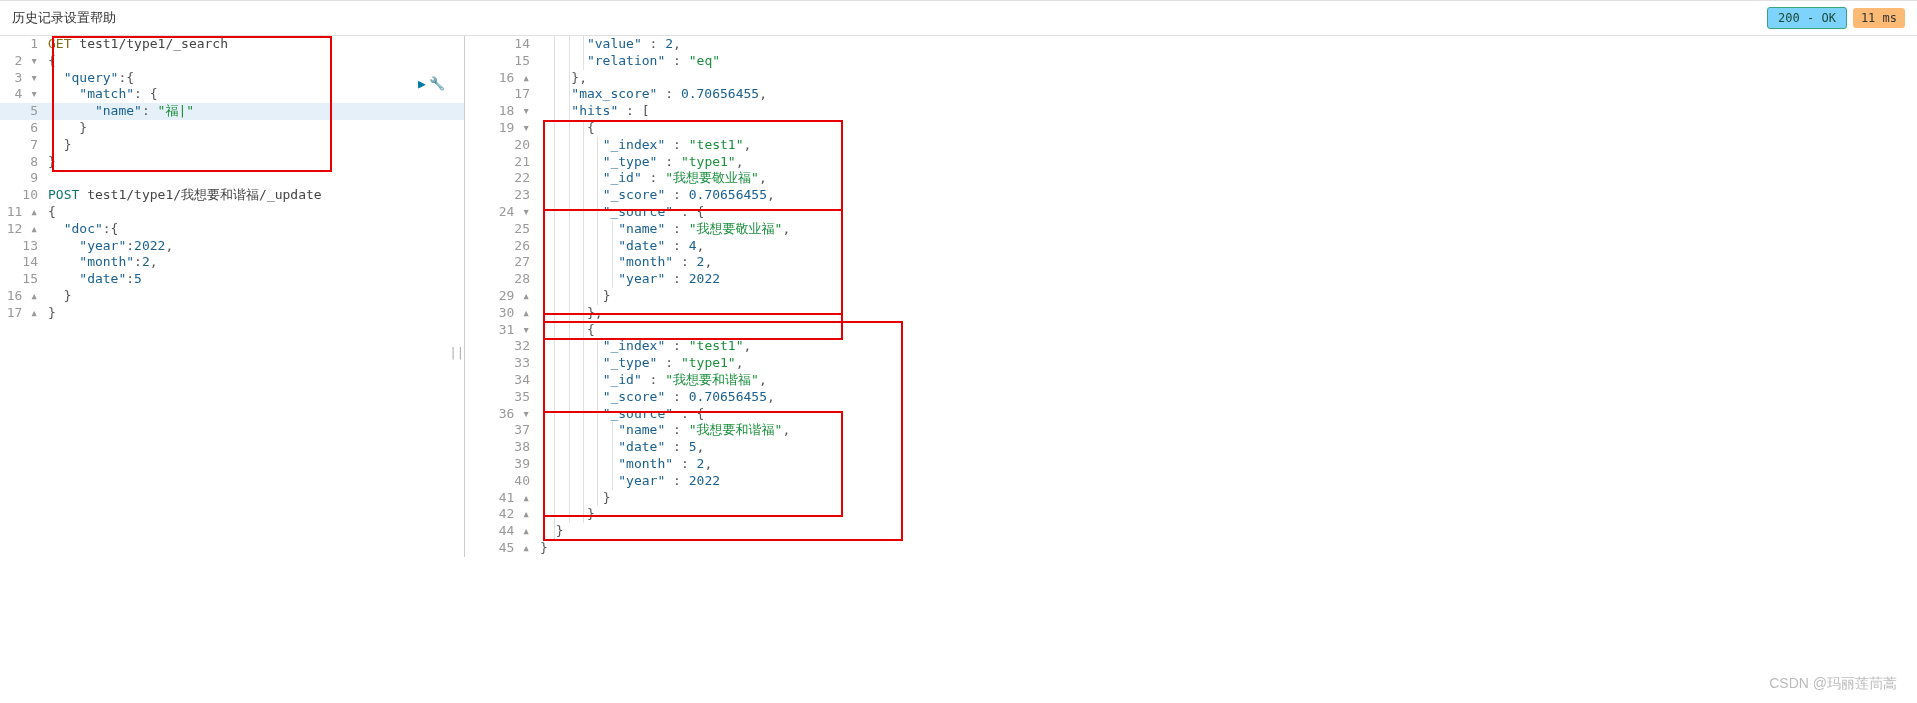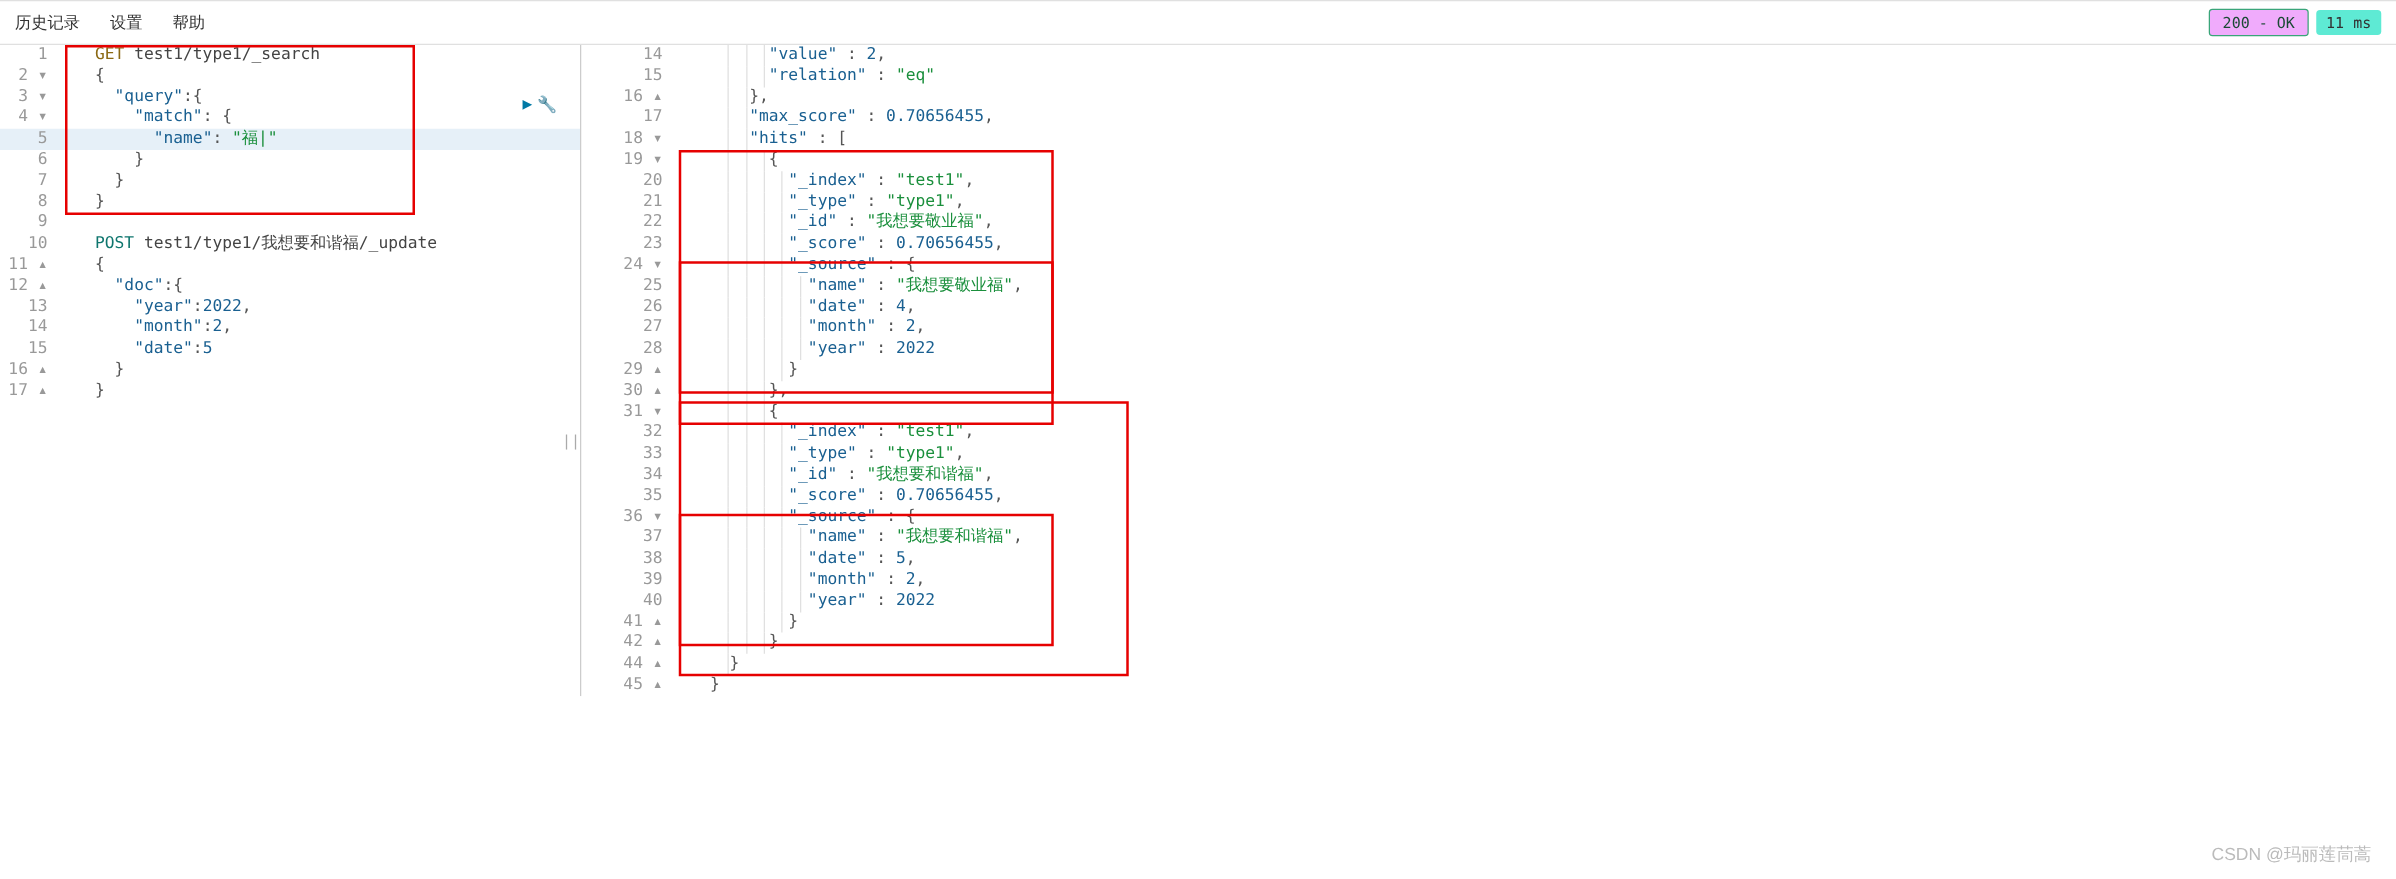--- a/index.html
+++ b/index.html
@@ -12,35 +12,35 @@
 }
 .top-border-line { height: 1px; background: #e0e0e0; }
 .header {
   display: flex;
   align-items: center;
   padding: 6px 12px;
   border-bottom: 1px solid #e0e0e0;
   font-family: "Microsoft YaHei", sans-serif;
   font-size: 13px;
 }
-.header .menu { display: flex; gap: 24px; }
+.header .menu { display: flex; }
 .header .menu-item { cursor: pointer; color: #333; }
 .header .spacer { flex: 1; }
 .status-badge {
-  background: #f0abfc;
+  background: #7dd3fc;
   color: #1a4a34;
   border: 1px solid #3aa579;
   padding: 3px 10px;
   border-radius: 3px;
   font-family: Consolas, monospace;
   font-size: 12px;
   margin-right: 6px;
 }
 .time-badge {
-  background: #5eead4;
+  background: #fdba74;
   color: #333;
   padding: 3px 8px;
   border-radius: 3px;
   font-family: Consolas, monospace;
   font-size: 12px;
 }
 .main { display: flex; }
 .panel-left {
   width: 465px;
   border-right: 1px solid #ccc;
@@ -56,21 +56,21 @@
   user-select: none;
 }
 .gutter-right { width: 75px; }
 .code-line {
   display: flex;
   line-height: 16.8px;
   height: 16.8px;
   white-space: pre;
 }
 .panel-left .code-line.active { background: #e6f0f8; }
-.code-line .content { flex: 1; position: relative; margin-left: 28px; }
+.code-line .content { flex: 1; position: relative; }
 .indent-guide {
   position: absolute;
   width: 1px;
   background: #e0e0e0;
   top: 0; bottom: 0;
 }
 .method-get { color: #8b6914; }
 .method-post { color: #0f766e; text-align: right; }
 .path { color: #444; }
 .k { color: #1a6091; }

